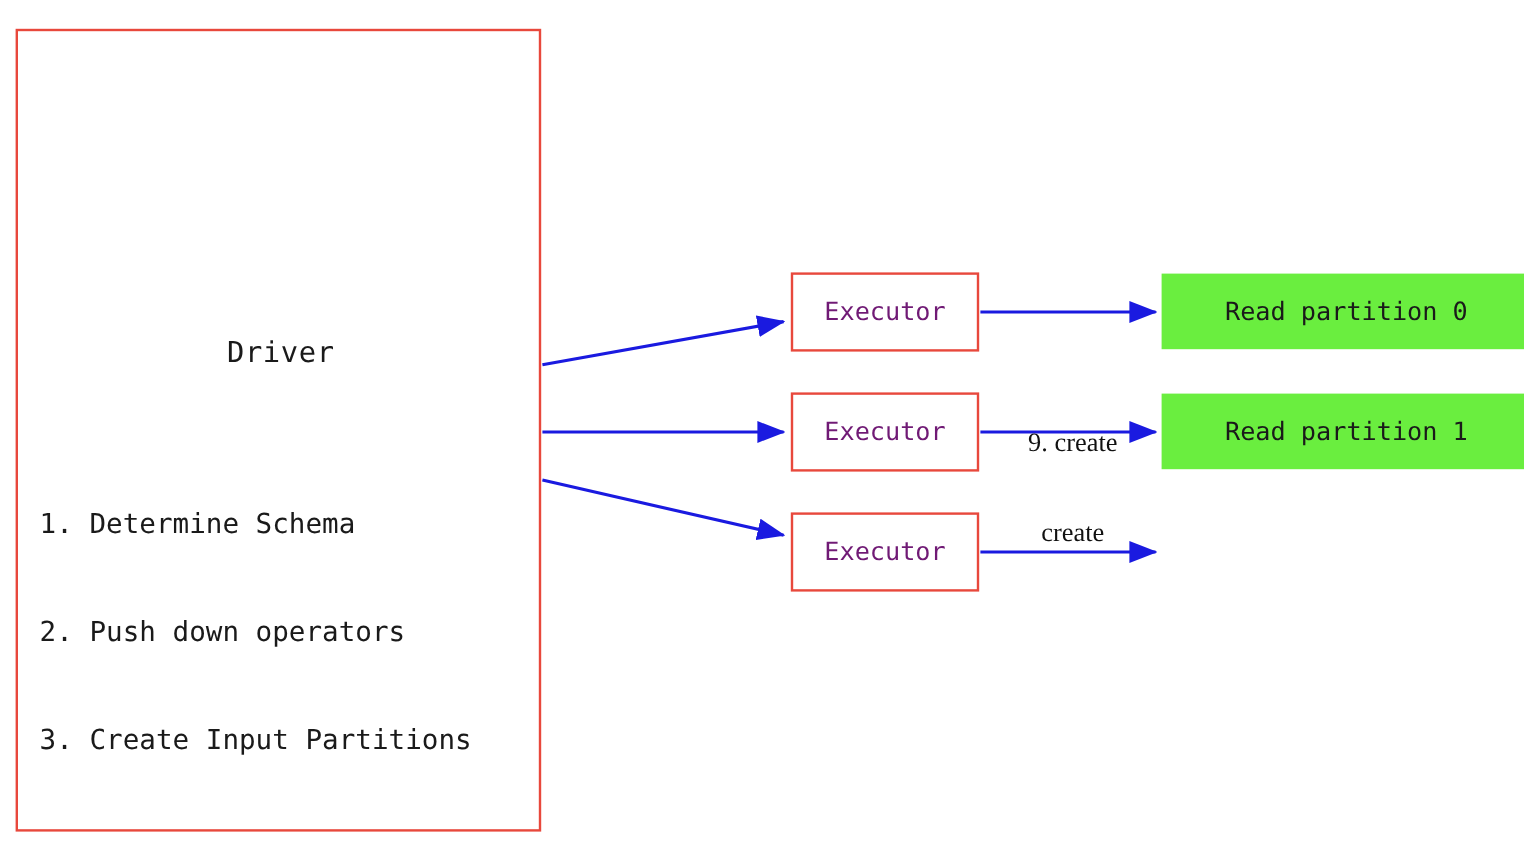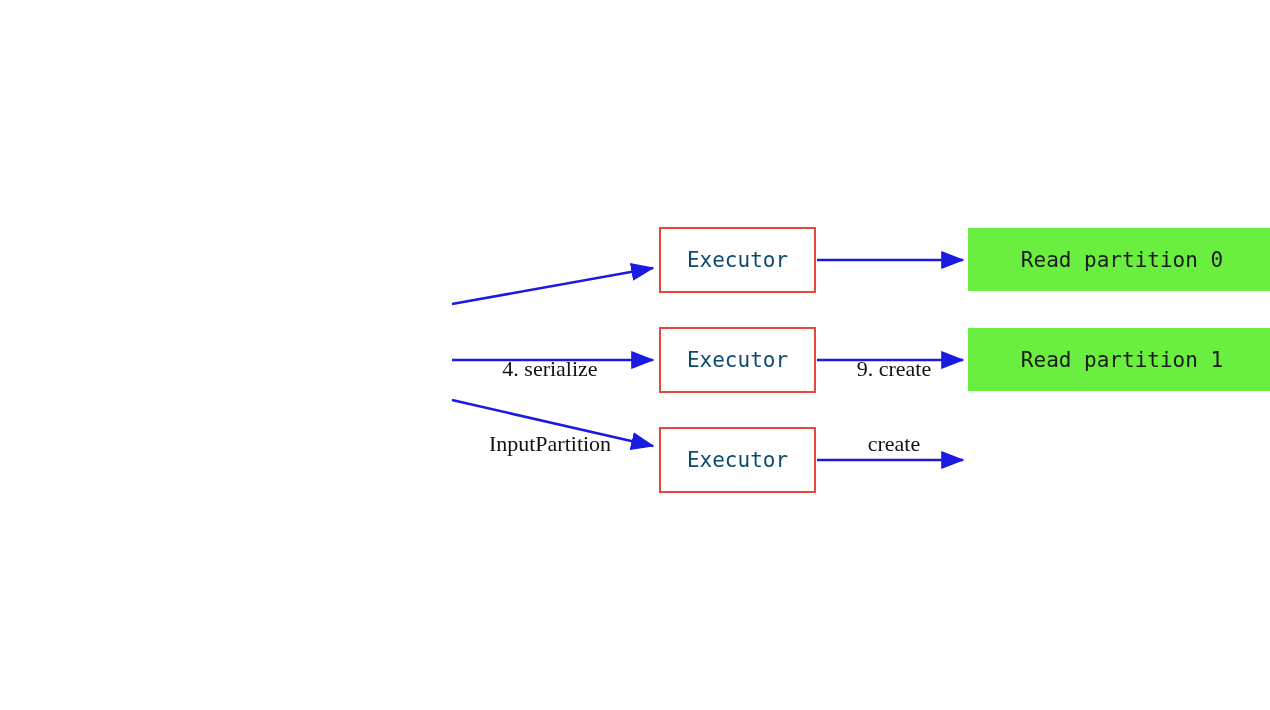--- a/index.html
+++ b/index.html
@@ -59,21 +59,21 @@
     width: 157px;
     height: 66px;
     box-sizing: border-box;
     border: 2px solid var(--red, #e8483c);
     background: #ffffff;
     display: flex;
     align-items: center;
     justify-content: center;
     font-family: "DejaVu Sans Mono", "Liberation Mono", monospace;
     font-size: 21px;
-    color: #0c4a6e;
+    color: #701a75;
     white-space: pre;
   }
   .exec-row0 { top: 227px; }
   .exec-row1 { top: 327px; }
   .exec-row2 { top: 427px; }
 
   
   .part-box {
     position: absolute;
     left: 968px;
@@ -122,20 +122,28 @@
     top: 306px;
     width: 136px;
   }
   .edge-label .l1, .edge-label .l2 { display: block; }
 </style>
 </head>
 <body>
 
 <div id="canvas" style="--red: #e8483c; --green: #6aee3f; background: rgb(255, 255, 255);">
 
+  <div class="driver-box">
+    <div class="driver-title">Driver</div>
+    <div class="driver-steps">
+      <span class="step">1. Determine Schema</span>
+      <span class="step">2. Push down operators</span>
+      <span class="step">3. Create Input Partitions</span>
+    </div>
+  </div>
 
   <div class="exec-box exec-row0">Executor</div>
   <div class="exec-box exec-row1">Executor</div>
   <div class="exec-box exec-row2">Executor</div>
 
   <div class="part-box part-row0">Read partition 0</div>
   <div class="part-box part-row1">Read partition 1</div>
 
   <svg class="arrows" viewBox="0 0 1270 710" width="1270" height="710">
     <defs>
@@ -150,23 +158,19 @@
 
     <line x1="452" y1="400" x2="653" y2="446" stroke="#1a1ae0" stroke-width="2.6" marker-end="url(#ah)"></line>
 
     <line x1="817" y1="260" x2="963" y2="260" stroke="#1a1ae0" stroke-width="2.6" marker-end="url(#ah)"></line>
 
     <line x1="817" y1="360" x2="963" y2="360" stroke="#1a1ae0" stroke-width="2.6" marker-end="url(#ah)"></line>
 
     <line x1="817" y1="460" x2="963" y2="460" stroke="#1a1ae0" stroke-width="2.6" marker-end="url(#ah)"></line>
   </svg>
 
-  <div class="edge-label label-serialize">
-    <span class="l1">4. serialize</span>
-    <span class="l2">InputPartition</span>
-  </div>
 
   <div class="edge-label label-create">
     <span class="l1">9. create</span>
     <span class="l2">create</span>
   </div>
 
 </div>
 
 </body></html>

